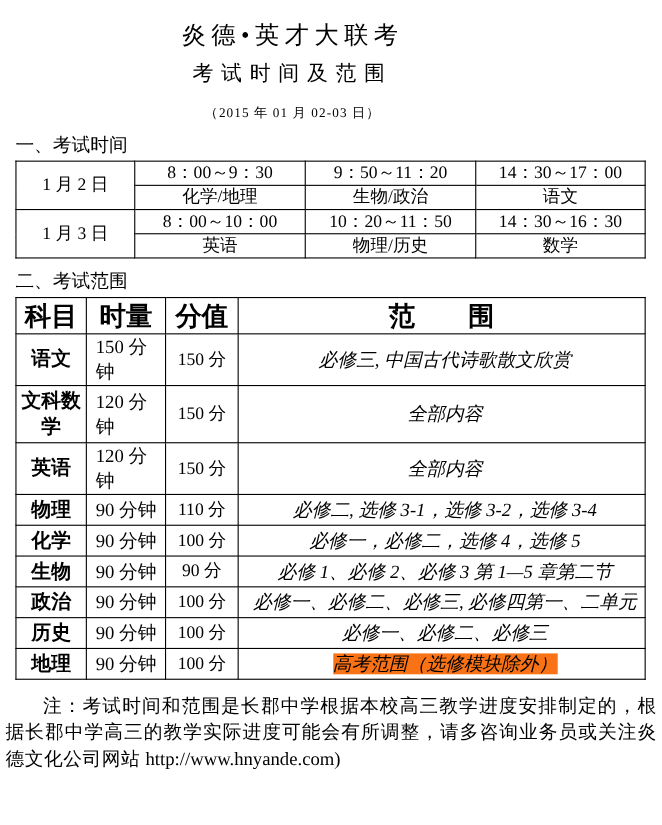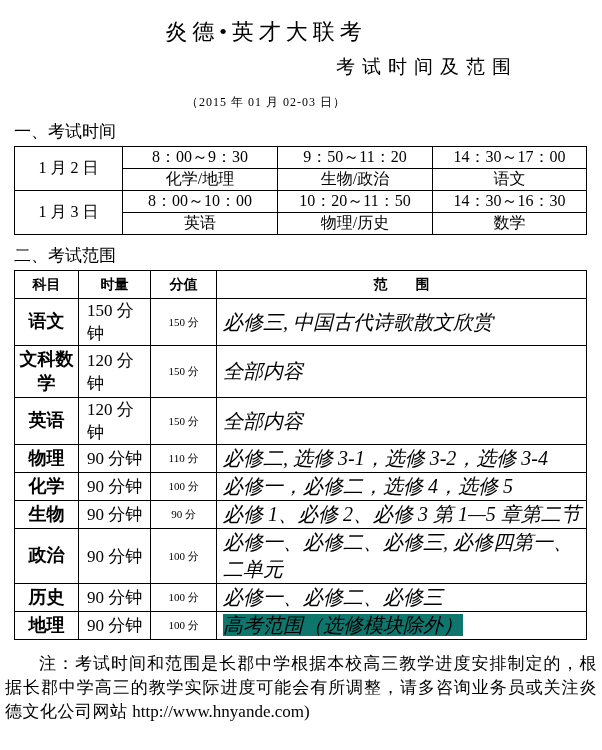--- a/index.html
+++ b/index.html
@@ -17,21 +17,21 @@
     text-align: center; padding-top: 17px;
     font-size: 22px; letter-spacing: 5px;
     font-family: "Liberation Serif", serif;
   }
   .main-title {
     text-align: center; margin-top: 6px;
     font-size: 26px; font-weight: bold; letter-spacing: 1px;
     font-family: "Liberation Sans", sans-serif;
   }
   .sub-title {
-    text-align: right; margin-top: 7px;
+    text-align: center; margin-top: 7px;
     font-size: 19px; letter-spacing: 7px;
   }
   .date-line {
     text-align: center; margin-top: 14px;
     font-size: 12px; letter-spacing: 1px;
   }
 
   
   .sec-heading {
     margin-top: 9px;
@@ -46,37 +46,37 @@
   }
   td, th { border: 1px solid #000000; text-align: center; overflow: hidden; }
 
   
   .schedule-table tr { height: 21px; }
   .schedule-table td { font-size: 16px; }
   .schedule-table .date-cell { font-size: 16px; }
 
   
   .scope-table th {
-    height: 27px; font-size: 14px; font-weight: bold;
+    height: 27px; font-size: 24px; font-weight: bold;
     font-family: "Liberation Sans", sans-serif;
   }
   .scope-table tr { height: 28px; }
   .scope-table tr.tall { height: 52px; }
   .scope-table .subject-cell {
     font-size: 18px; font-weight: bold; line-height: 1.3;
     font-family: "Liberation Sans", sans-serif;
     padding: 0 1px;
   }
   .scope-table .duration-cell { font-size: 17px; text-align: left; padding-left: 8px; }
-  .scope-table .score-cell { font-size: 11px; }
+  .scope-table .score-cell { font-size: 16px; }
   .scope-table .range-cell {
-    font-size: 20px; text-align: left; padding-left: 6px;
+    font-size: 17px; text-align: center; padding-left: 6px;
     font-style: italic;
   }
-  .hl { background: #0f766e; }
+  .hl { background: #f97316; }
 
   
   .note {
     width: 592px; margin: 12px 0 0 -9px;
     font-size: 17px; line-height: 24px;
     text-indent: 2em; text-align: justify;
     letter-spacing: 0.5px;
   }
   .note .url { letter-spacing: 0; font-family: "Liberation Serif", serif; }
 </style>

